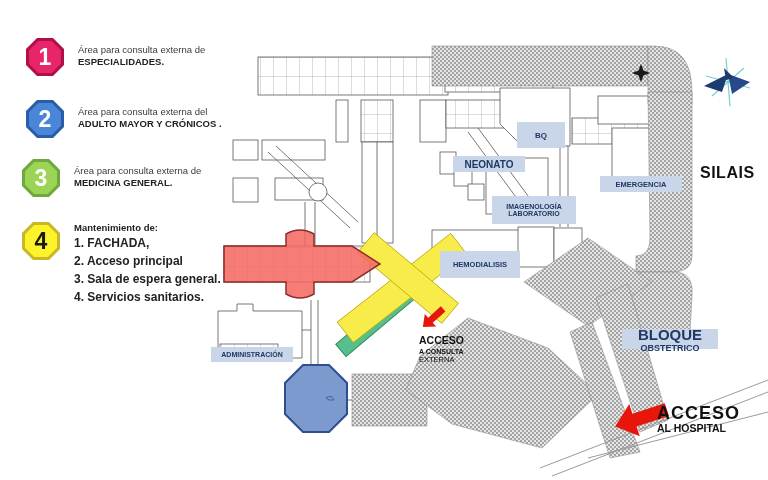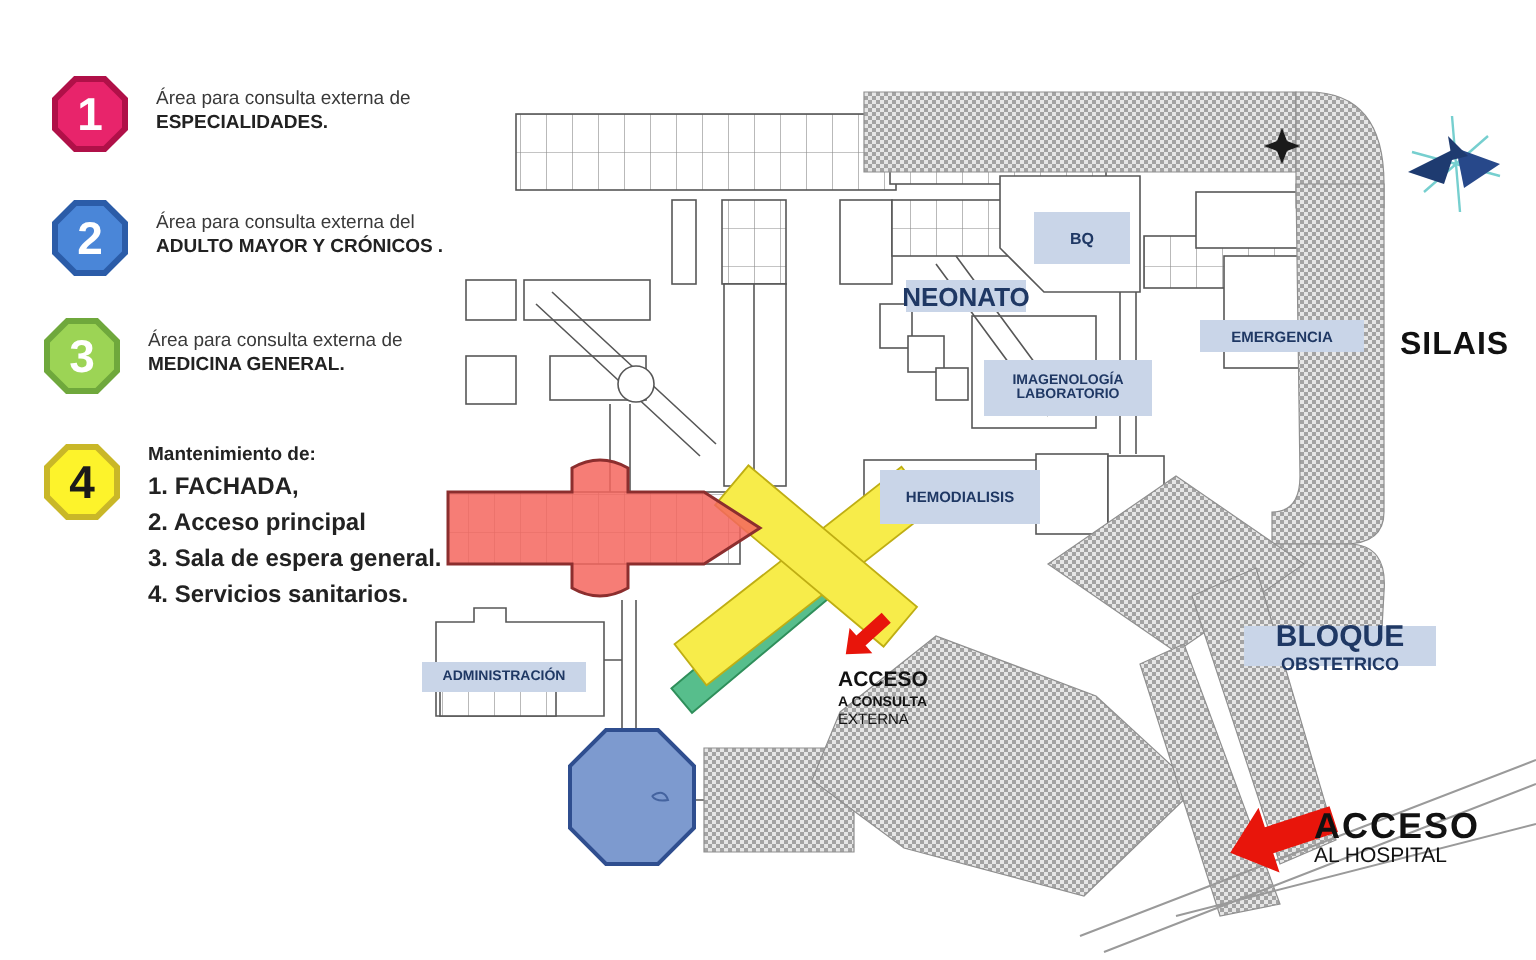--- a/index.html
+++ b/index.html
@@ -12,21 +12,21 @@
   .oct-inner{width:32px;height:32px;display:flex;align-items:center;justify-content:center;
              font-weight:bold;font-size:23px;line-height:1;}
   .leg-text{margin-left:14px;font-size:9.5px;color:#3a3a3a;line-height:1.3;padding-top:6px;width:170px;}
   .leg-line2{font-weight:bold;color:#222;}
   .leg-title{font-weight:bold;color:#222;font-size:9.5px;}
   .leg-list{font-weight:bold;color:#222;font-size:12px;line-height:1.5;}
   .leg-list span{display:block;}
   
   .chip{position:absolute;background:#C9D5E8;color:#1F3864;font-weight:bold;
         display:flex;flex-direction:column;align-items:center;justify-content:center;
-        text-align:right;z-index:3;}
+        text-align:right;z-index:3;margin-top:16px;}
   
   .maptext{position:absolute;color:#111;z-index:4;line-height:1.05;}
   svg{position:absolute;left:0;top:0;z-index:1;}
 </style>
 </head>
 <body>
 
 <div id="stage">
 
   <svg width="768" height="480" viewBox="0 0 768 480">
@@ -119,21 +119,21 @@
     <g transform="translate(728,82)">
       <path d="M-2,-24 L2,24 M-22,-6 L22,6 M-16,14 L16,-14" stroke="#76CFCF" stroke-width="1.2" fill="none"></path>
       <path d="M-24,4 L0,-8 L-6,10 Z" fill="#1E3B70"></path>
       <path d="M0,-8 L22,0 L4,12 Z" fill="#27488A"></path>
       <path d="M-4,-14 L6,-4 L-2,-2 Z" fill="#1E3B70"></path>
     </g>
     <polygon fill="#1a1a1a" points="641,64 643.5,70.5 650,73 643.5,75.5 641,82 638.5,75.5 632,73 638.5,70.5"></polygon>
   </svg>
 
   <div class="chip" style="left:517px;top:106px;width:48px;height:26px;font-size:8px;">BQ</div>
-  <div class="chip" style="left:453px;top:140px;width:60px;height:16px;font-size:13px;">NEONATO</div>
+  <div class="chip" style="left:453px;top:140px;width:72px;height:16px;font-size:10px;">NEONATO</div>
   <div class="chip" style="left:492px;top:180px;width:84px;height:28px;font-size:7px;">
     <span>IMAGENOLOGÍA</span>
     <span>LABORATORIO</span>
   </div>
   <div class="chip" style="left:600px;top:160px;width:82px;height:16px;font-size:7.5px;">EMERGENCIA</div>
   <div class="chip" style="left:440px;top:235px;width:80px;height:27px;font-size:7.5px;">HEMODIALISIS</div>
   <div class="chip" style="left:211px;top:331px;width:82px;height:15px;font-size:7px;">ADMINISTRACIÓN</div>
   <div class="chip" style="left:622px;top:313px;width:96px;height:20px;">
     <span style="font-size:15px;font-weight:800;">BLOQUE</span>
     <span style="font-size:9px;">OBSTETRICO</span>
@@ -142,21 +142,21 @@
   <div class="maptext" style="left:700px;top:165px;font-size:16px;font-weight:800;letter-spacing:0.5px;">SILAIS</div>
 
   <div class="maptext" style="left:419px;top:335px;">
     <div style="font-size:10.5px;font-weight:800;">ACCESO</div>
     <div style="font-size:7px;font-weight:700;margin-top:2px;">A CONSULTA</div>
     <div style="font-size:7.5px;font-weight:400;margin-top:1px;">EXTERNA</div>
   </div>
 
   <div class="maptext" style="left:657px;top:404px;">
     <div style="font-size:18px;font-weight:800;letter-spacing:1px;">ACCESO</div>
-    <div style="font-size:10.5px;font-weight:400;">AL HOSPITAL</div>
+    <div style="font-size:10.5px;font-weight:700;">AL HOSPITAL</div>
   </div>
 
   <div class="legend-item" style="left:26px;top:38px;">
     <div class="oct oct-outer" style="background:#B01048;">
       <div class="oct oct-inner" style="background:#E8246B;color:#ffffff;">
         <span>1</span>
       </div>
     </div>
     <div class="leg-text">
       <div>Área para consulta externa de</div>

